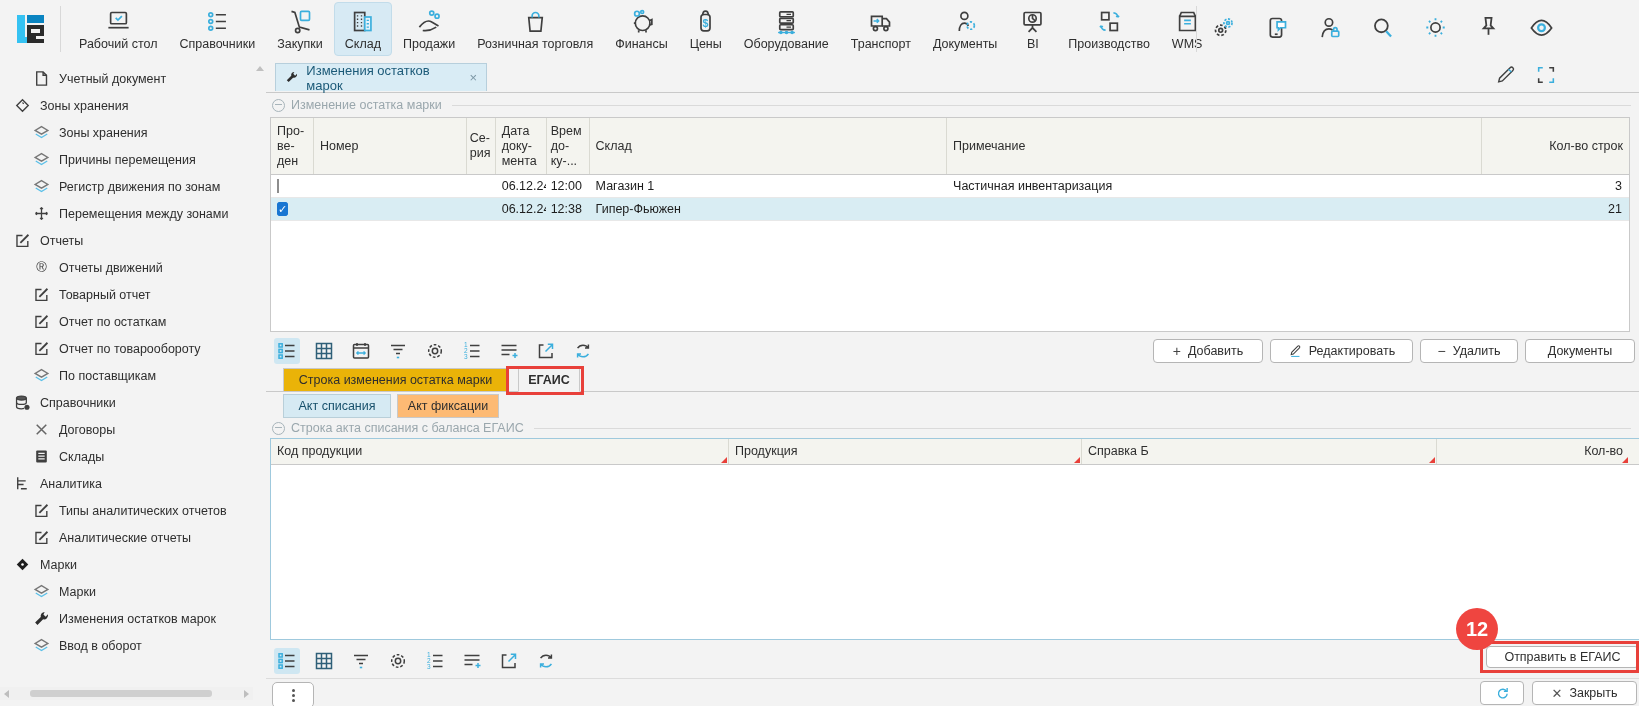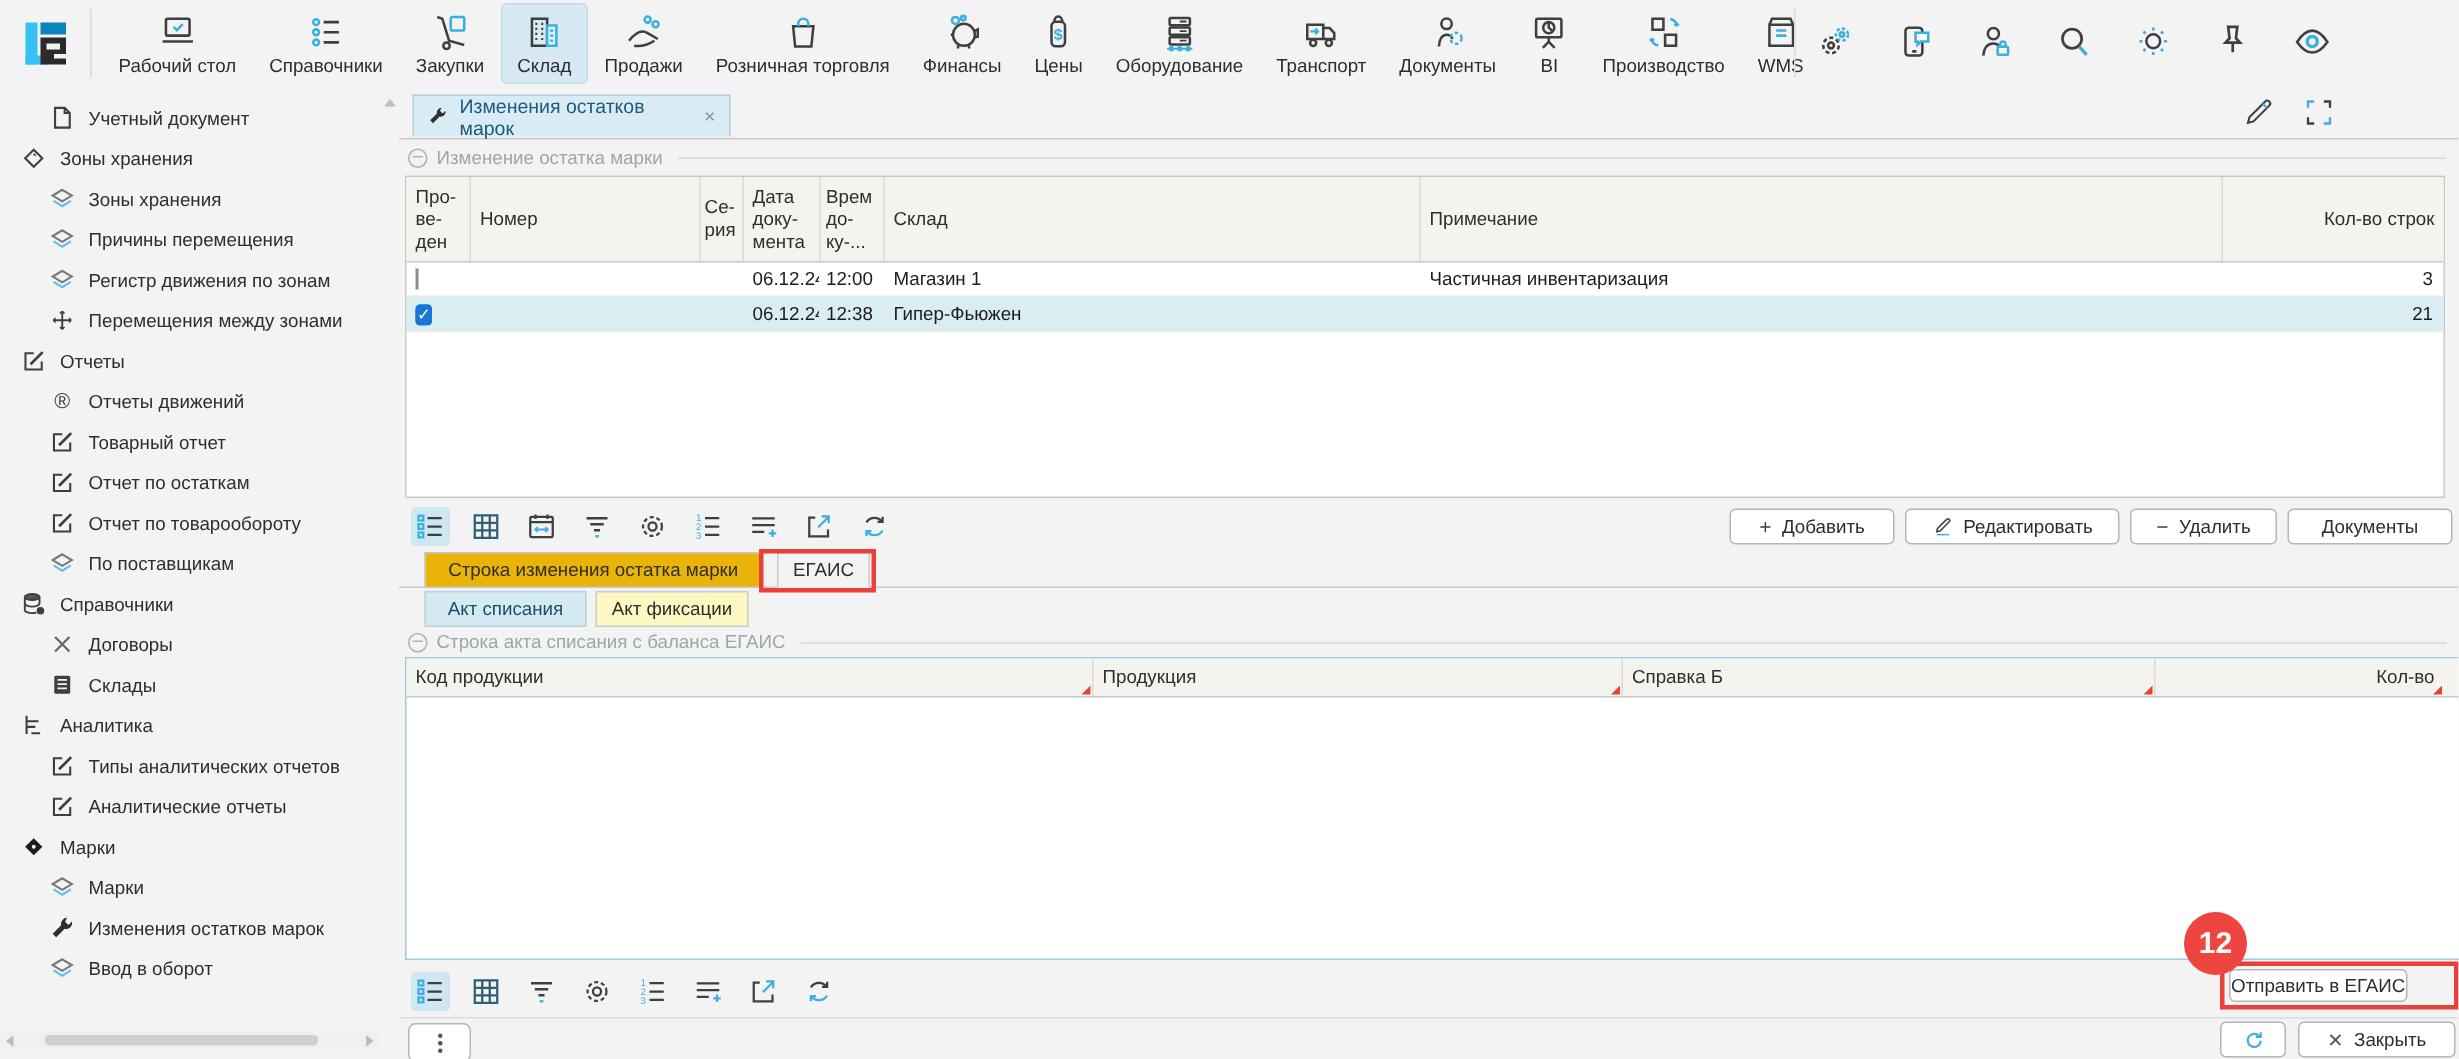--- a/index.html
+++ b/index.html
@@ -63,23 +63,23 @@
   .tico{width:26px;height:26px;display:flex;align-items:center;justify-content:center;border-radius:3px;cursor:pointer;}
   .tico svg{width:22px;height:22px;}
   .tico.active{background:#cfe7f2;}
   
   .btn{background:#fff;border:1px solid #b5b5b5;border-radius:4px;height:24px;display:flex;align-items:center;justify-content:center;gap:7px;padding:0 12px;font-size:12.5px;color:#2e2e2e;box-sizing:border-box;cursor:pointer;white-space:nowrap;}
   .actionbtns{position:absolute;top:281px;right:4px;display:flex;gap:7px;}
   .sign{font-size:14px;color:#444;}
   
   .dtabrow{position:absolute;left:0;top:310px;width:100%;height:24px;border-bottom:1px solid #c9c9c9;box-sizing:border-box;}
   .dtab{position:absolute;top:0;height:24px;box-sizing:border-box;border:1px solid #c9c9c9;display:flex;align-items:center;justify-content:center;font-size:12.5px;color:#2e2e2e;cursor:pointer;background:#eab308;}
-  .dtab.active-plain{background:#f3f3f3;border-bottom:1px solid #f3f3f3;}
+  .dtab.active-plain{background:#f3f3f3;border-bottom:1px solid #f3f3f3;font-weight:bold;}
   .subtabrow{position:absolute;left:0;top:336px;width:100%;height:24px;}
-  .stab{position:absolute;top:0;height:24px;box-sizing:border-box;border:1px solid #c9c9c9;display:flex;align-items:center;justify-content:center;font-size:12.5px;cursor:pointer;background:#fef9c3;color:#2e2e2e;}
+  .stab{position:absolute;top:0;height:24px;box-sizing:border-box;border:1px solid #c9c9c9;display:flex;align-items:center;justify-content:center;font-size:12.5px;cursor:pointer;background:#fdba74;color:#2e2e2e;}
   .stab.active{background:#d6eaf3;border-color:#b9cfd9;color:#17506b;}
   
   .anno-box{position:absolute;border:3px solid #e8403a;box-sizing:border-box;pointer-events:none;z-index:40;}
   .anno-circle{position:absolute;width:42px;height:42px;border-radius:50%;background:#ef4540;color:#fff;display:flex;align-items:center;justify-content:center;font-size:20px;font-weight:bold;z-index:45;pointer-events:none;}
   .anno-arrows{position:absolute;inset:0;pointer-events:none;z-index:44;}
   
   .footer-sep{position:absolute;left:0;top:620px;width:100%;border-top:1px solid #dcdcdc;}
   .dots-btn{position:absolute;left:6px;top:624px;width:40px;height:24px;background:#fff;border:1px solid #b5b5b5;border-radius:5px;display:flex;flex-direction:column;align-items:center;justify-content:center;gap:2px;cursor:pointer;}
   .dots-btn i{width:3px;height:3px;border-radius:50%;background:#555;}
   .refresh-btn{position:absolute;left:1214px;top:623px;width:44px;height:24px;}
@@ -809,21 +809,21 @@
         </svg>
       </div>
     <div class="tico">
         <svg viewBox="0 0 22 22">
           <use href="#t-reload"></use>
         </svg>
       </div>
   </div>
 
   <div class="anno-box" style="left:1214px;top:583px;width:159px;height:32px;"></div>
-  <button class="btn" style="position:absolute;left:1220px;top:588px;width:119px;height:22px;">
+  <button class="btn" style="position:absolute;left:1220px;top:588px;width:153px;height:22px;">
       <span>Отправить в ЕГАИС</span>
     </button>
   <div class="anno-circle" style="left:1190px;top:550px;">
       <span>12</span>
     </div>
 
   <svg class="anno-arrows">
     <defs>
       <marker id="ah" markerWidth="3.4" markerHeight="3.4" refX="1.9" refY="1.7" orient="auto">
         <path d="M0 0L3.4 1.7L0 3.4z" fill="#e8403a"></path>

